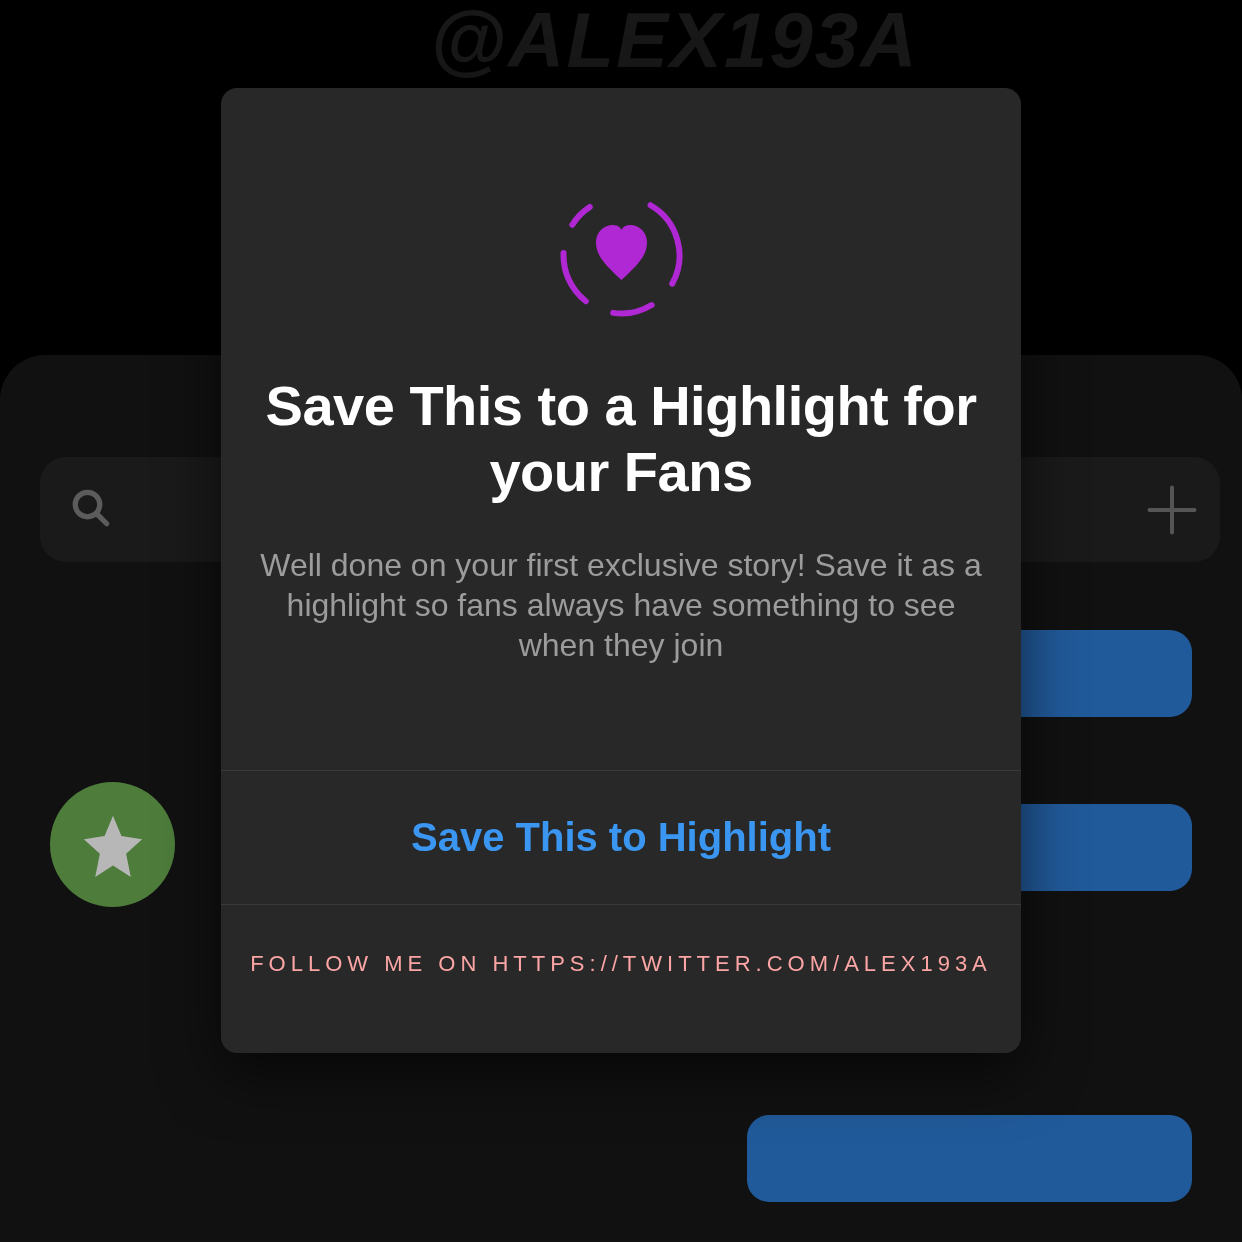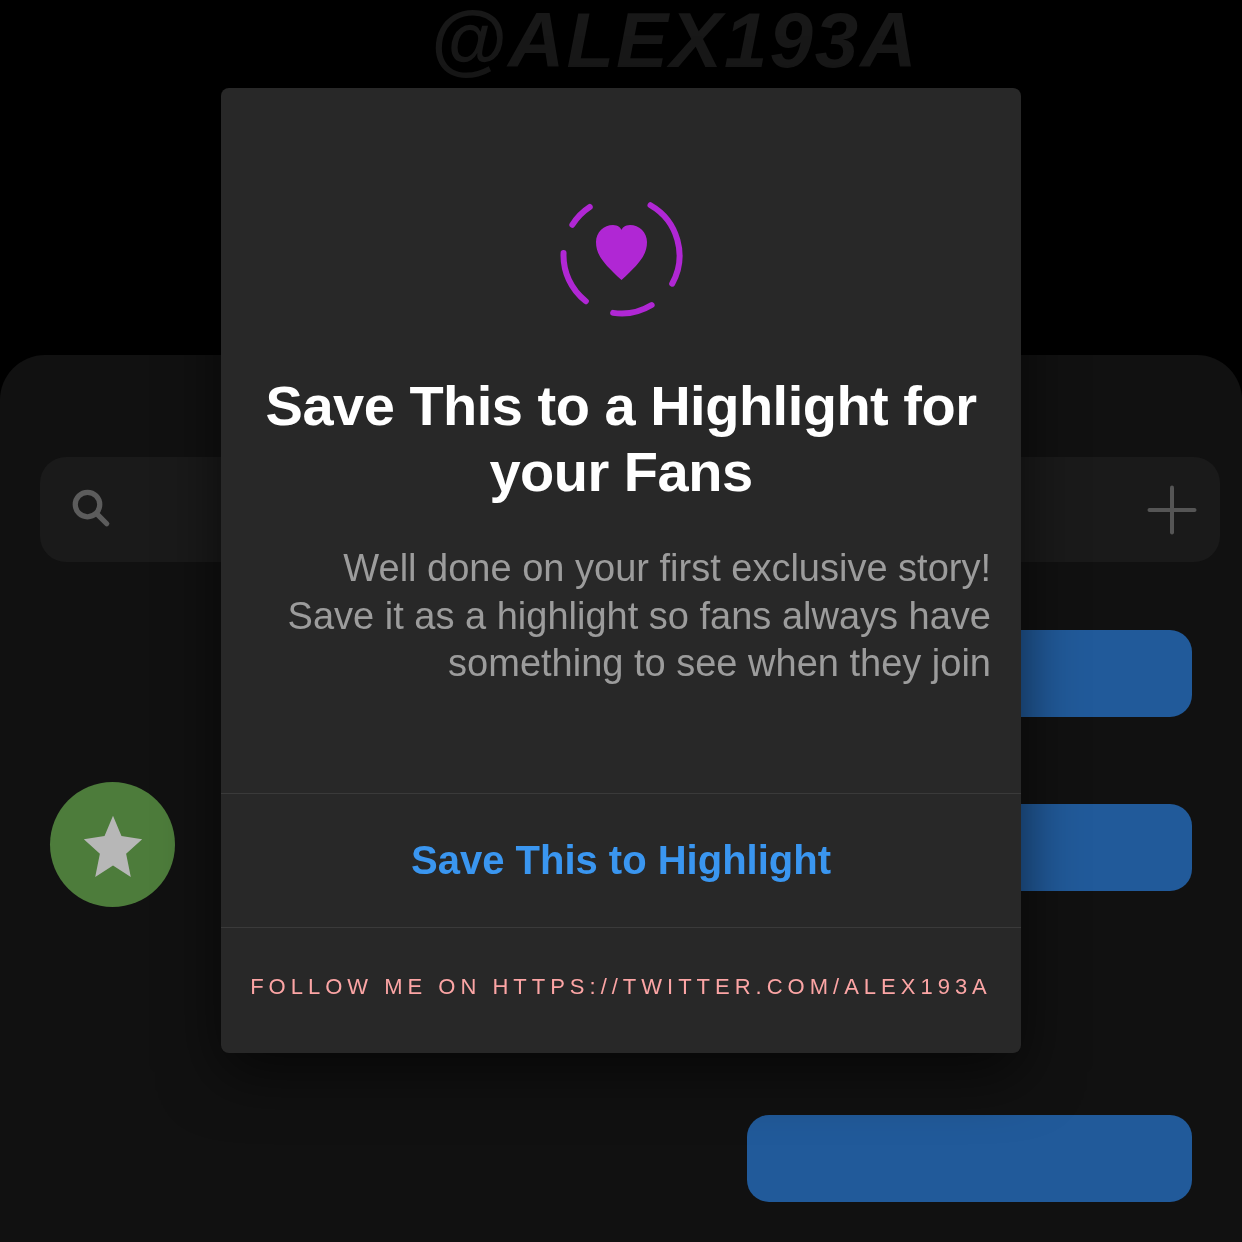--- a/index.html
+++ b/index.html
@@ -94,21 +94,21 @@
   .wm2 { left: 420px; top: 550px; font-size: 78px; }
   .wm0 { left: 430px; top: -5px; font-size: 78px; color: #181818; }
 
   .modal {
     position: absolute;
     left: 221px;
     top: 88px;
     width: 800px;
     height: 965px;
     background: #282828;
-    border-radius: 8px;
+    border-radius: 16px;
     box-shadow: 0 20px 60px rgba(0,0,0,0.6);
     display: flex;
     flex-direction: column;
     align-items: center;
   }
 
   .hero-icon {
     margin-top: 100px;
     width: 135px;
     height: 135px;
@@ -121,24 +121,24 @@
     font-weight: 700;
     color: #ffffff;
     text-align: center;
     line-height: 1.18;
     padding: 0 30px;
     letter-spacing: -0.5px;
   }
 
   .modal-body {
     margin-top: 40px;
-    font-size: 38px;
+    font-size: 32px;
     font-weight: 400;
     color: #9c9c9c;
-    text-align: right;
+    text-align: center;
     line-height: 1.25;
     padding: 0 30px;
   }
 
   .divider {
     width: 100%;
     height: 1px;
     background: #3a3a3a;
   }
   .div1 { margin-top: 105px; }

